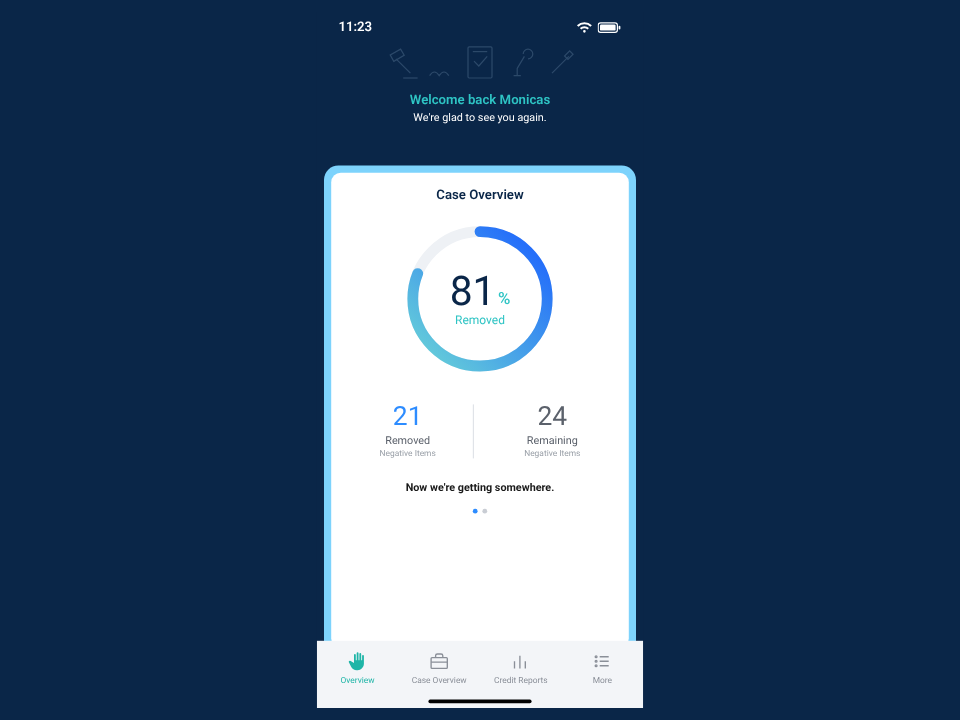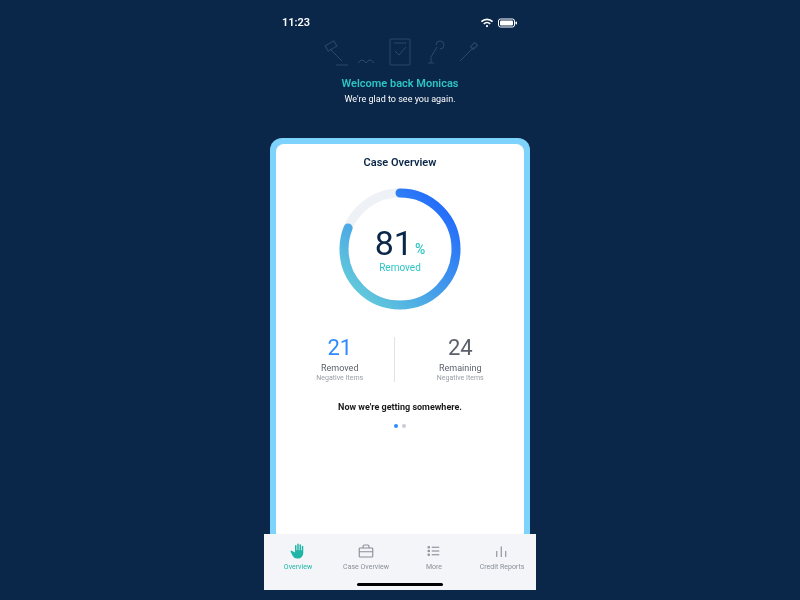--- a/index.html
+++ b/index.html
@@ -318,31 +318,31 @@
     </div>
     <div class="tab">
       <svg width="18" height="18" viewBox="0 0 24 24" fill="none" stroke="#8a8f98" stroke-width="1.5">
           <rect x="3" y="8" width="18" height="12" rx="1"></rect>
           <path d="M8 8V6a2 2 0 012-2h4a2 2 0 012 2v2M3 13h18"></path>
         </svg>
       <span>Case Overview</span>
     </div>
     <div class="tab">
       <svg width="18" height="18" viewBox="0 0 24 24" fill="none" stroke="#8a8f98" stroke-width="1.5">
+          <path d="M5 20V12M11 20V6M17 20v-8"></path>
+        </svg>
+      <span>Credit Reports</span>
+    </div>
+    <div class="tab">
+      <svg width="18" height="18" viewBox="0 0 24 24" fill="none" stroke="#8a8f98" stroke-width="1.5">
           <circle cx="5" cy="7" r="1"></circle>
           <line x1="9" y1="7" x2="19" y2="7"></line>
           <circle cx="5" cy="12" r="1"></circle>
           <line x1="9" y1="12" x2="19" y2="12"></line>
           <circle cx="5" cy="17" r="1"></circle>
           <line x1="9" y1="17" x2="19" y2="17"></line>
         </svg>
       <span>More</span>
     </div>
-    <div class="tab">
-      <svg width="18" height="18" viewBox="0 0 24 24" fill="none" stroke="#8a8f98" stroke-width="1.5">
-          <path d="M5 20V12M11 20V6M17 20v-8"></path>
-        </svg>
-      <span>Credit Reports</span>
-    </div>
     <div class="home-indicator"></div>
   </div>
 
 </div>
 
 </body></html>

